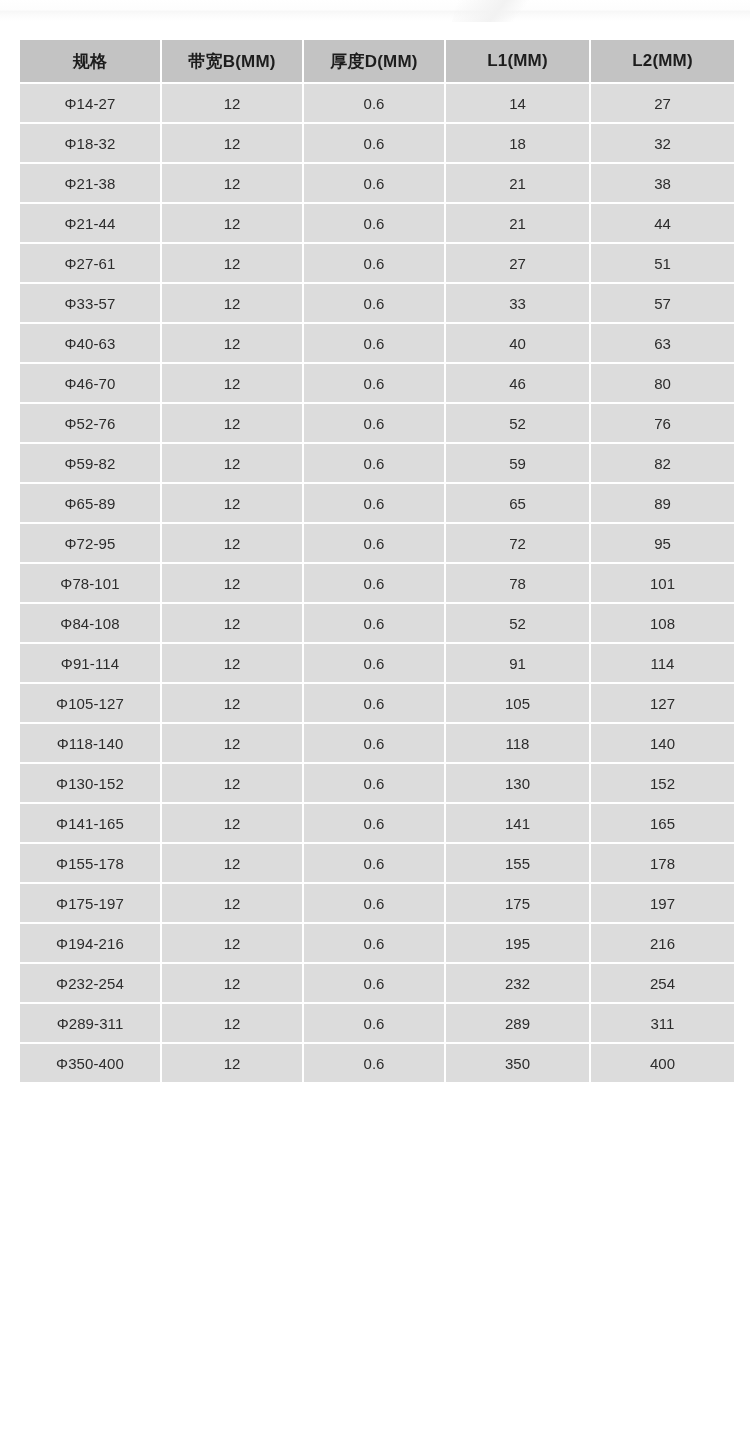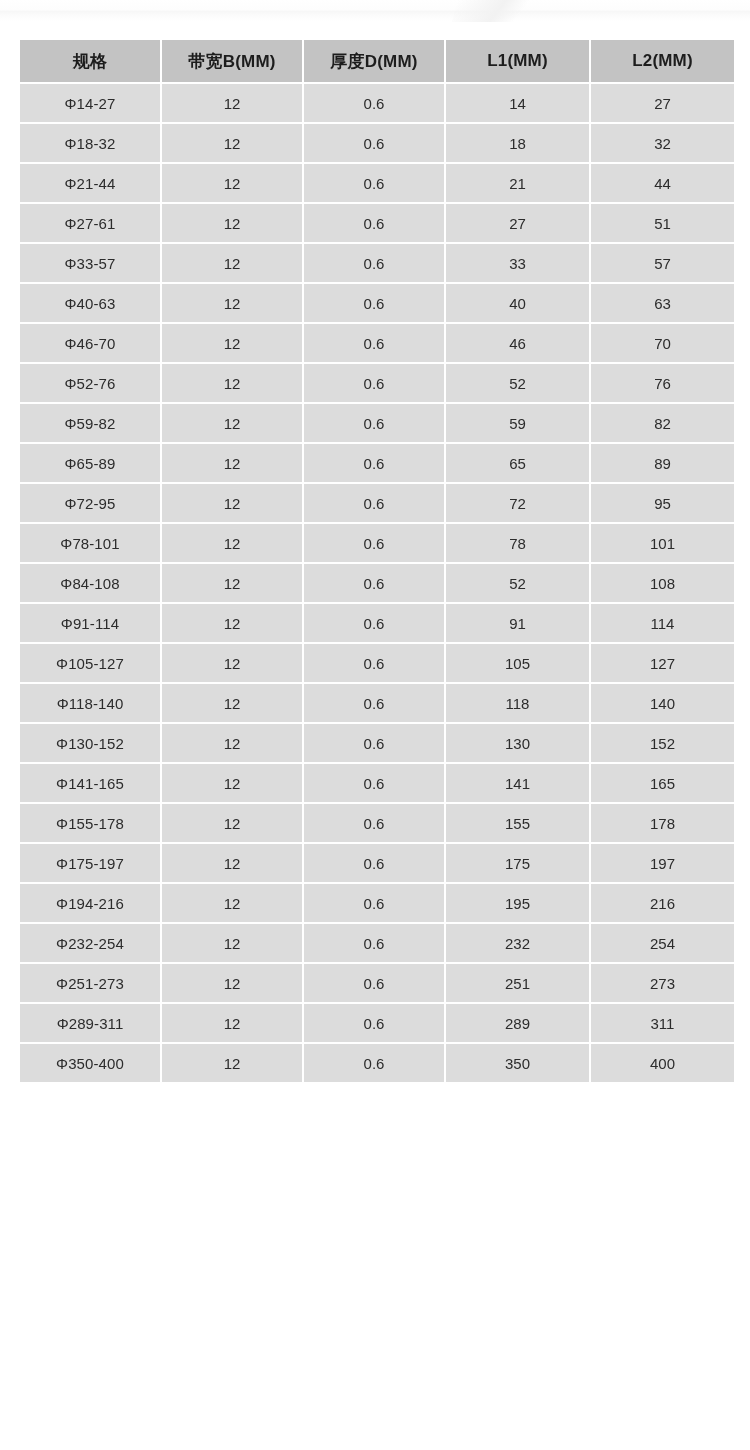--- a/index.html
+++ b/index.html
@@ -140,20 +140,27 @@
             <td class="col-l2">27</td>
           </tr>
           <tr>
             <td class="col-spec">Φ18-32</td>
             <td class="col-width">12</td>
             <td class="col-thick">0.6</td>
             <td class="col-l1">18</td>
             <td class="col-l2">32</td>
           </tr>
           <tr>
+            <td class="col-spec">Φ21-38</td>
+            <td class="col-width">12</td>
+            <td class="col-thick">0.6</td>
+            <td class="col-l1">21</td>
+            <td class="col-l2">38</td>
+          </tr>
+          <tr>
             <td class="col-spec">Φ21-44</td>
             <td class="col-width">12</td>
             <td class="col-thick">0.6</td>
             <td class="col-l1">21</td>
             <td class="col-l2">44</td>
           </tr>
           <tr>
             <td class="col-spec">Φ27-61</td>
             <td class="col-width">12</td>
             <td class="col-thick">0.6</td>
@@ -172,21 +179,21 @@
             <td class="col-width">12</td>
             <td class="col-thick">0.6</td>
             <td class="col-l1">40</td>
             <td class="col-l2">63</td>
           </tr>
           <tr>
             <td class="col-spec">Φ46-70</td>
             <td class="col-width">12</td>
             <td class="col-thick">0.6</td>
             <td class="col-l1">46</td>
-            <td class="col-l2">70</td>
+            <td class="col-l2">80</td>
           </tr>
           <tr>
             <td class="col-spec">Φ52-76</td>
             <td class="col-width">12</td>
             <td class="col-thick">0.6</td>
             <td class="col-l1">52</td>
             <td class="col-l2">76</td>
           </tr>
           <tr>
             <td class="col-spec">Φ59-82</td>
@@ -278,27 +285,20 @@
             <td class="col-thick">0.6</td>
             <td class="col-l1">195</td>
             <td class="col-l2">216</td>
           </tr>
           <tr>
             <td class="col-spec">Φ232-254</td>
             <td class="col-width">12</td>
             <td class="col-thick">0.6</td>
             <td class="col-l1">232</td>
             <td class="col-l2">254</td>
-          </tr>
-          <tr>
-            <td class="col-spec">Φ251-273</td>
-            <td class="col-width">12</td>
-            <td class="col-thick">0.6</td>
-            <td class="col-l1">251</td>
-            <td class="col-l2">273</td>
           </tr>
           <tr>
             <td class="col-spec">Φ289-311</td>
             <td class="col-width">12</td>
             <td class="col-thick">0.6</td>
             <td class="col-l1">289</td>
             <td class="col-l2">311</td>
           </tr>
           <tr>
             <td class="col-spec">Φ350-400</td>

